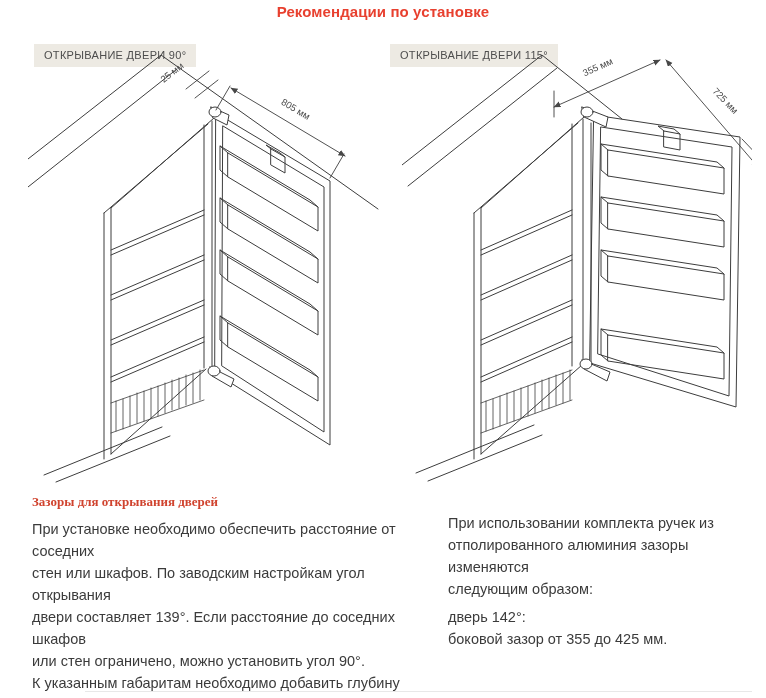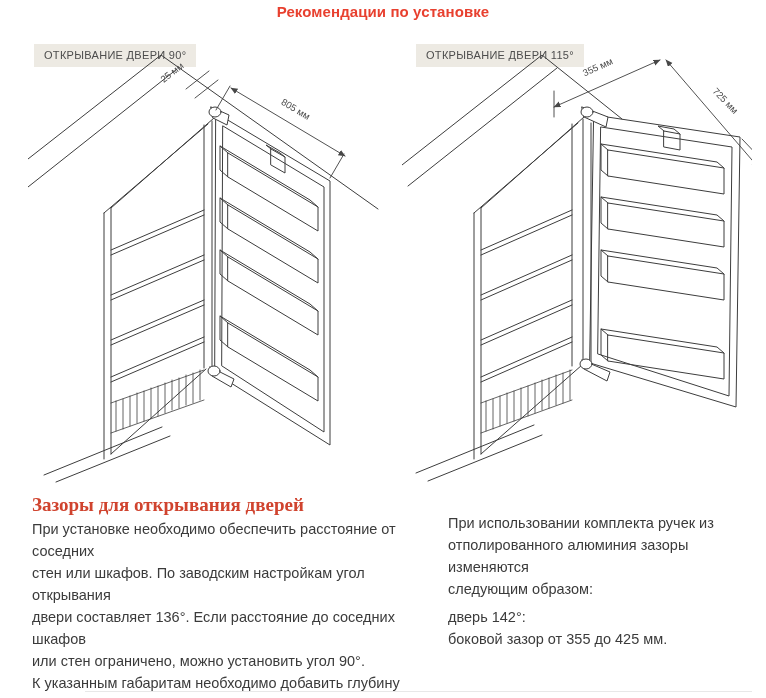--- a/index.html
+++ b/index.html
@@ -9,28 +9,28 @@
   }
   .page-title{
     position:absolute;top:3px;left:0;width:766px;text-align:center;
     font-size:15px;font-weight:bold;color:#e8402f;letter-spacing:.1px;
   }
   .tag{
     position:absolute;top:44px;background:#edeae3;color:#4d4d4d;
     font-size:11px;letter-spacing:.3px;padding:5px 10px 6px;white-space:nowrap;
   }
   .tag-left{left:34px;}
-  .tag-right{left:416px;}
+  .tag-right{left:390px;}
   .diagram{position:absolute;top:55px;}
   .diagram-left{left:28px;}
   .diagram-right{left:402px;}
   .dim-label{fill:#4a4a4a;font-size:9.5px;font-family:"Liberation Sans",sans-serif;}
   .serif-heading{
     position:absolute;left:32px;top:494px;margin:0;
-    font-family:"Liberation Serif",serif;font-size:19px;font-weight:bold;color:#d0432e;
+    font-family:"Liberation Serif",serif;font-size:13px;font-weight:bold;color:#d0432e;
   }
   .col{position:absolute;font-size:14.5px;line-height:22px;color:#3b3b3b;}
   .col-left{left:32px;top:518px;width:372px;}
   .col-right{left:448px;top:512px;width:316px;}
   .pre{white-space:pre-line;margin:0;}
   .warn-title{font-weight:bold;color:#2f2f2f;margin:0;}
   .clearance-item{margin-top:6px;}
   .clearance-label,.clearance-value{margin:0;}
   .bottom-rule{position:absolute;left:85px;top:691px;width:681px;height:1px;background:#e8e8e8;}
 </style>
@@ -189,21 +189,21 @@
     </g>
     <text class="dim-label" text-anchor="middle" transform="translate(197,15) rotate(-24)">355 мм</text>
     <text class="dim-label" text-anchor="middle" transform="translate(321,48) rotate(46)">725 мм</text>
   </svg>
 
   <h2 class="serif-heading">Зазоры для открывания дверей</h2>
 
   <div class="col col-left">
     <p class="pre">При установке необходимо обеспечить расстояние от соседних
 стен или шкафов. По заводским настройкам угол открывания
-двери составляет 136°. Если расстояние до соседних шкафов
+двери составляет 139°. Если расстояние до соседних шкафов
 или стен ограничено, можно установить угол 90°.</p>
     <p class="pre">К указанным габаритам необходимо добавить глубину дверных
 ручек, чтобы рассчитать общие зазоры от соседних шкафов
 или стен.</p>
   </div>
 
   <div class="col col-right">
     <p class="pre">При использовании комплекта ручек из
 отполированного алюминия зазоры изменяются
 следующим образом:</p>

